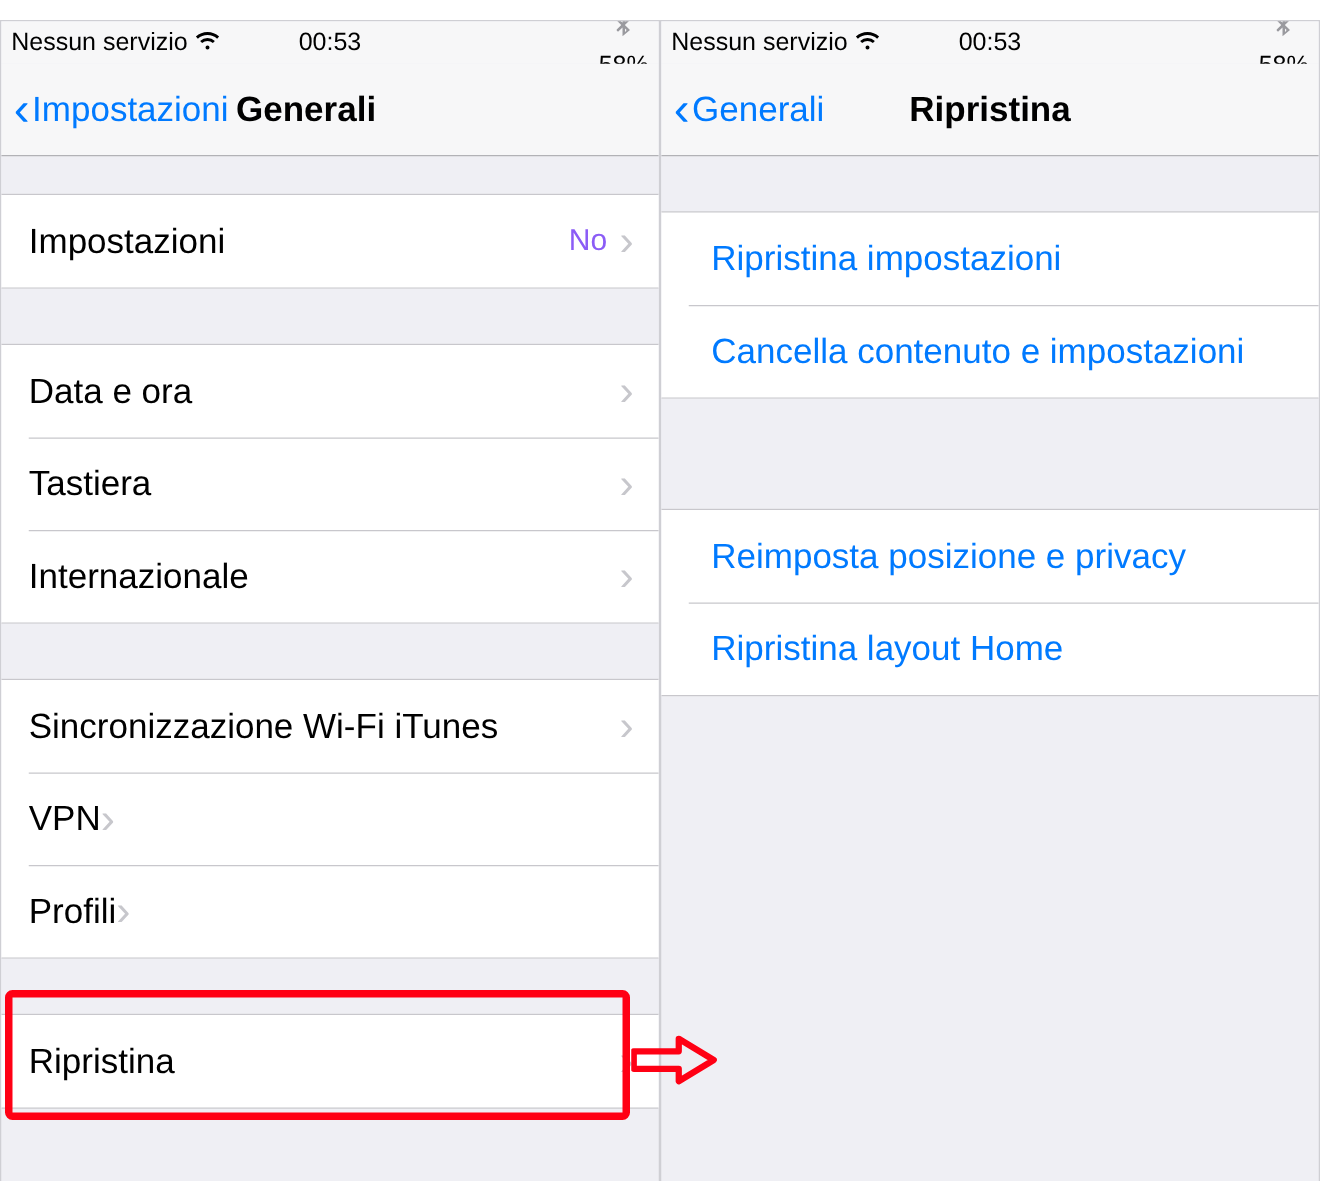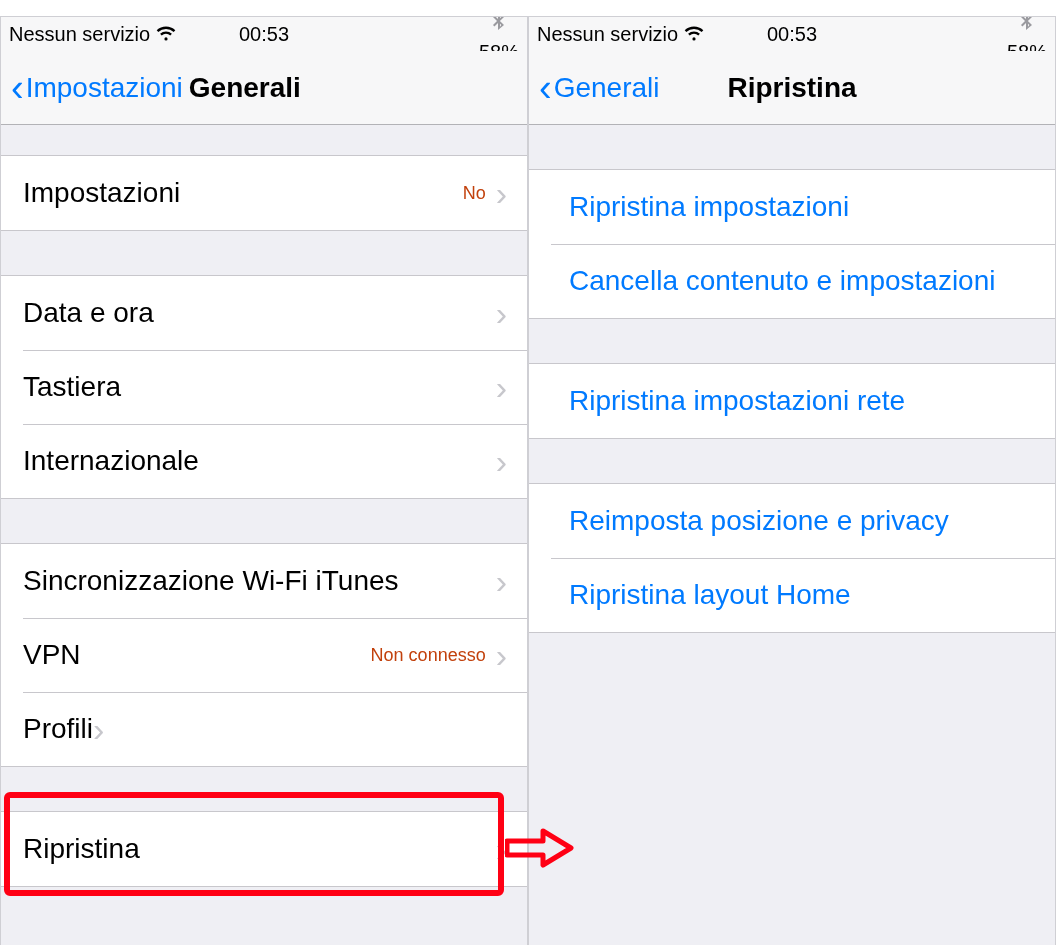--- a/index.html
+++ b/index.html
@@ -26,21 +26,21 @@
   .nav .back .chev { font-size:38px; line-height:0; margin-right:2px; font-weight:300; }
   .nav .title { position:absolute; left:50%; transform:translateX(-50%); font-size:28px; font-weight:600; color:#000; }
   .phone.left .nav .title { left:auto; transform:none; position:static; margin-left:6px; }
 
   
   .spacer { height:30px; background:#efeff4; }
   .spacer.big { height:44px; }
   .group { background:#fff; border-top:1px solid #c8c7cc; border-bottom:1px solid #c8c7cc; }
   .cell { min-height:74px; display:flex; align-items:center; padding:0 20px 0 22px; font-size:28px; color:#000; position:relative; cursor:pointer; }
   .cell + .cell::before { content:""; position:absolute; left:22px; right:0; top:0; height:1px; background:#c8c7cc; }
-  .cell .detail { margin-left:auto; color:#c2410c; font-size:18px; padding-right:10px; }
+  .cell .detail { margin-left:auto; color:#8b5cf6; font-size:24px; padding-right:10px; }
   .cell .chev-r { color:#c7c7cc; font-size:34px; line-height:0; font-weight:300; }
   .cell.link { color:#007aff;padding-left:40px; }
   .cell.link .label { color:#007aff; }
 
   
   .highlight { position:absolute; border:6px solid #ff0014; border-radius:6px; pointer-events:none; }
   .arrow { position:absolute; pointer-events:none; }
 </style>
 </head>
 <body>
@@ -112,21 +112,20 @@
     <div class="spacer big"></div>
 
     <div class="group">
       <div class="cell">
         <span class="label">Sincronizzazione Wi-Fi iTunes</span>
         <span class="detail"></span>
         <span class="chev-r">›</span>
       </div>
       <div class="cell">
         <span class="label">VPN</span>
-        <span class="detail">Non connesso</span>
         <span class="chev-r">›</span>
       </div>
       <div class="cell">
         <span class="label">Profili</span>
         <span class="chev-r">›</span>
       </div>
     </div>
 
     <div class="spacer big"></div>
 
@@ -178,25 +177,20 @@
       <div class="cell link">
         <span class="label">Ripristina impostazioni</span>
       </div>
       <div class="cell link">
         <span class="label">Cancella contenuto e impostazioni</span>
       </div>
     </div>
 
     <div class="spacer big"></div>
 
-    <div class="group">
-      <div class="cell link">
-        <span class="label">Ripristina impostazioni rete</span>
-      </div>
-    </div>
 
     <div class="spacer big"></div>
 
     <div class="group">
       <div class="cell link">
         <span class="label">Reimposta posizione e privacy</span>
       </div>
       <div class="cell link">
         <span class="label">Ripristina layout Home</span>
       </div>

